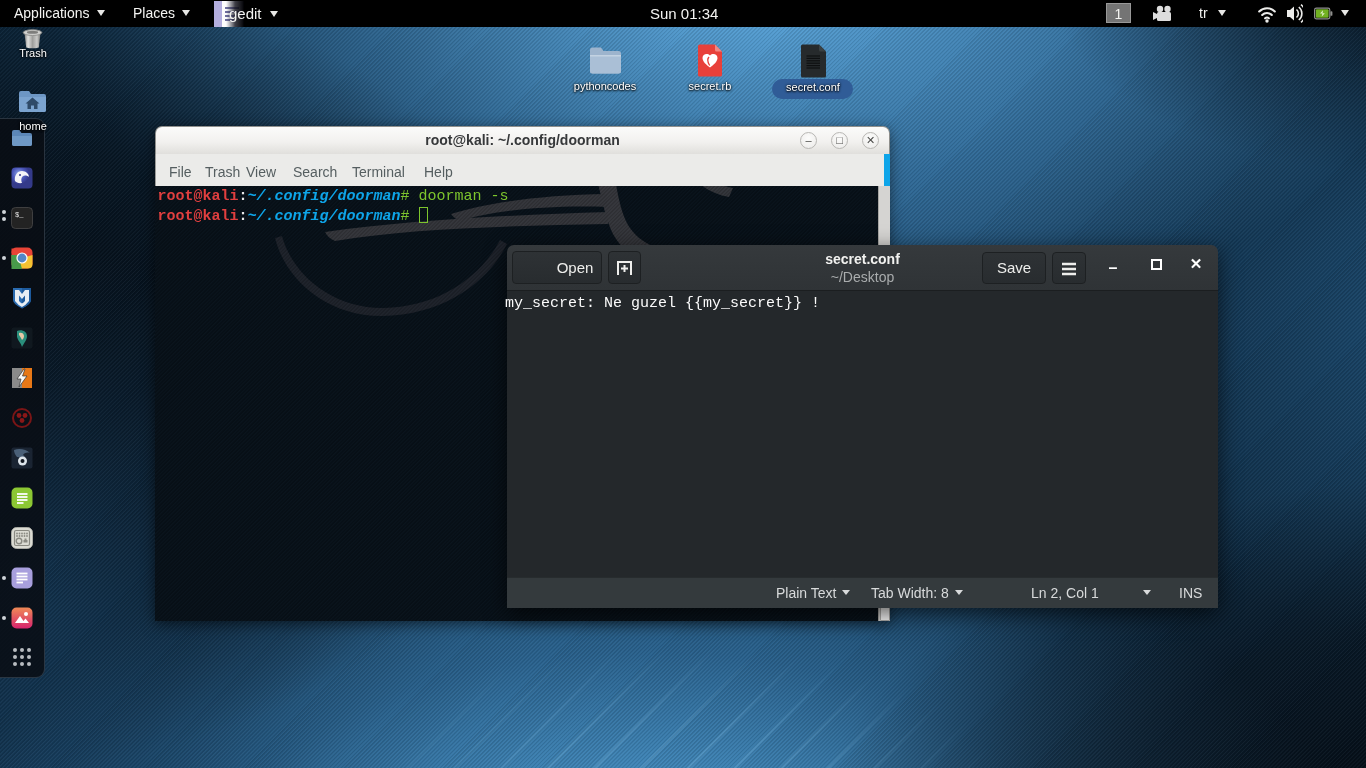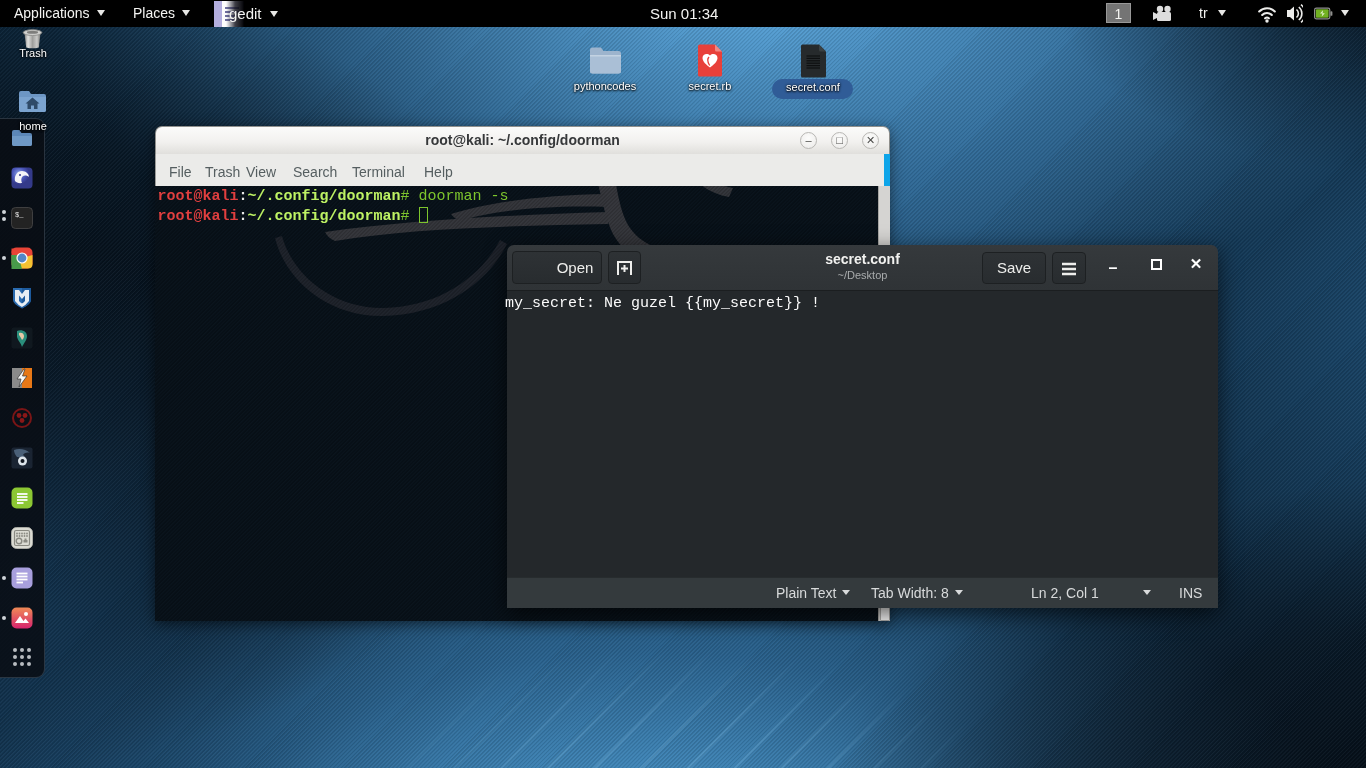--- a/index.html
+++ b/index.html
@@ -41,28 +41,28 @@
 #term .titlebar { position:absolute; left:0; top:0; width:100%; height:28px; border-radius:7px 7px 0 0; background:linear-gradient(180deg, #fbfbfa 0%, #f2f1ef 55%, #e0dfdc 100%); border:1px solid #8f8f8c; border-bottom:none; }
 #term .title { position:absolute; width:100%; text-align:center; top:5px; font-size:14px; font-weight:bold; color:#36383a; }
 .tbtn { position:absolute; top:5px; width:17px; height:17px; border-radius:50%; background:radial-gradient(circle at 50% 35%, #fcfcfb, #ebeae8); border:1px solid #b8b7b4; color:#4a4a48; text-align:center; line-height:15px; font-size:11px; }
 #term .menubar { position:absolute; left:0; top:28px; width:100%; height:32px; background:#ebebe9; border-left:1px solid #9a9a97; border-right:6px solid #0ea5e9; color:#555e60; font-size:14px; }
 #term .menubar span { position:absolute; top:10px; }
 #term .content { position:absolute; left:0; top:60px; width:723px; height:435px; background:#081119; overflow:hidden; }
 #term .content .tex { position:absolute; inset:0; background:repeating-linear-gradient(135deg, rgba(0,0,0,0.13) 0px, rgba(0,0,0,0.13) 1px, rgba(120,160,190,0.025) 1.5px, rgba(120,160,190,0.0) 2.6px); }
 #term .scroll { position:absolute; right:0; top:60px; width:12px; height:435px; background:#d5d4d2; border-left:1px solid #a8a7a4; }
 #term .scroll .thumb { position:absolute; left:1px; bottom:0px; width:10px; height:52px; background:#fdfdfc; border:1px solid #b0afac; border-radius:1px; }
 #term pre { position:absolute; left:2.5px; top:2px; font-family:"Liberation Mono", monospace; font-size:15px; line-height:18.6px; font-weight:bold; color:#e6e6e6; }
-.tred { color:#e13f3f; } .tblue { color:#bef264; } .tgreen { color:#7dc52d; font-weight:normal; }
+.tred { color:#e13f3f; } .tblue { color:#0ea5e9;font-style:italic; } .tgreen { color:#7dc52d; font-weight:normal; }
 .cursor { display:inline-block; width:9px; height:16px; border:1.5px solid #7dc52d; vertical-align:-3px; }
 
 #gedit { position:absolute; left:507px; top:245px; width:711px; height:363px; z-index:15; border-radius:8px 8px 0 0; box-shadow:0 6px 22px rgba(0,0,0,0.65); }
 #gedit .header { position:absolute; left:0; top:0; width:100%; height:46px; background:linear-gradient(180deg,#35393c,#2f3336); border-radius:7px 7px 0 0; border-bottom:1px solid #1b1e20; }
 .gbtn { position:absolute; background:linear-gradient(180deg,#2e3235,#282c2f); border:1px solid #1d2022; border-radius:4px; color:#eeeeec; font-size:15px; text-align:center; }
 #gedit .wtitle { position:absolute; width:100%; text-align:center; top:6px; font-size:14px; font-weight:bold; color:#f2f2f0; }
-#gedit .wsub { position:absolute; width:100%; text-align:center; top:24px; font-size:11px; color:#a9acad; }
+#gedit .wsub { position:absolute; width:100%; text-align:center; top:24px; font-size:14px; color:#a9acad; }
 #gedit .textarea { position:absolute; left:0; top:46px; width:100%; height:286px; background:#24282b; }
 #gedit .textarea pre { position:absolute; left:-2px; top:3px; font-family:"Liberation Mono", monospace; font-size:15px; line-height:19px; color:#fbfbfb; }
 #gedit .statusbar { position:absolute; left:0; bottom:0; width:100%; height:31px; background:#343a3d; color:#d8dadb; font-size:14px; border-top:1px solid #272c2e; }
 #gedit .statusbar span { position:absolute; top:7px; }
 .scaret { display:inline-block; width:0; height:0; border-left:4px solid transparent; border-right:4px solid transparent; border-top:5px solid #d8dadb; vertical-align:middle; margin-left:6px; margin-top:-2px; }
 </style>
 </head>
 <body>
 <div id="wall"></div>
 <div id="streaks"></div>

